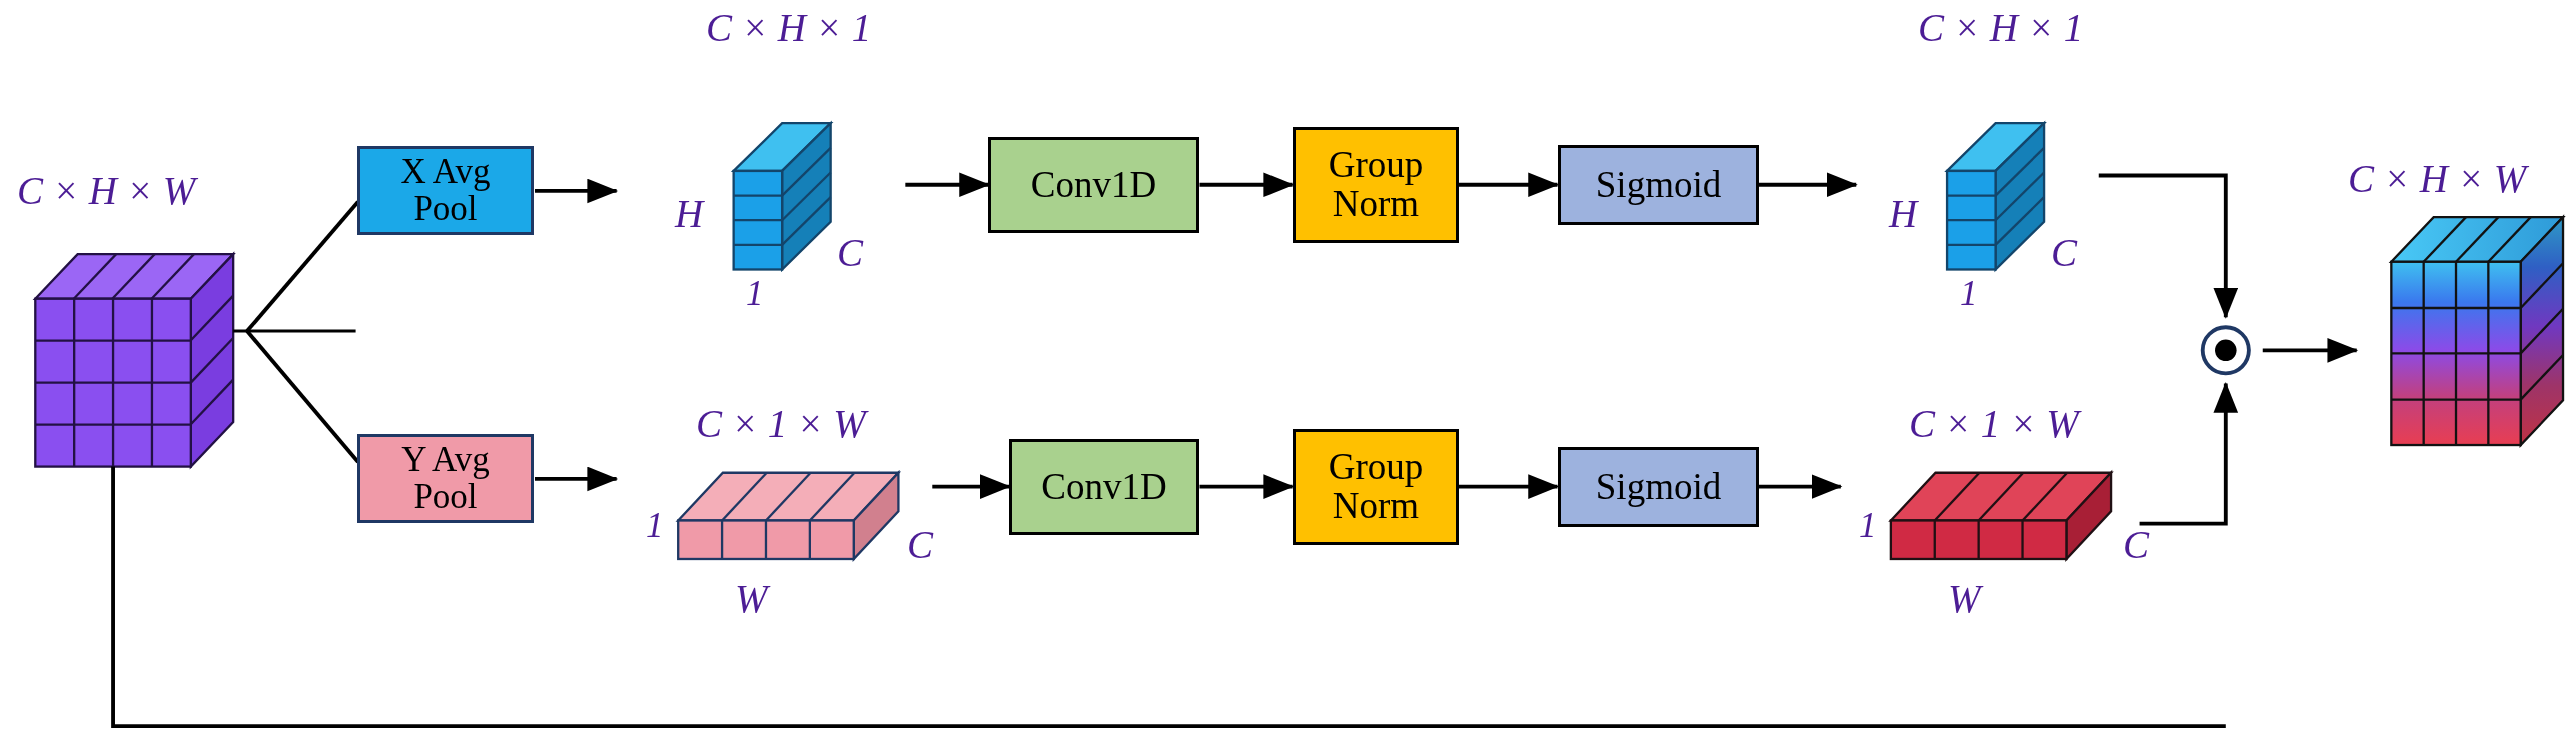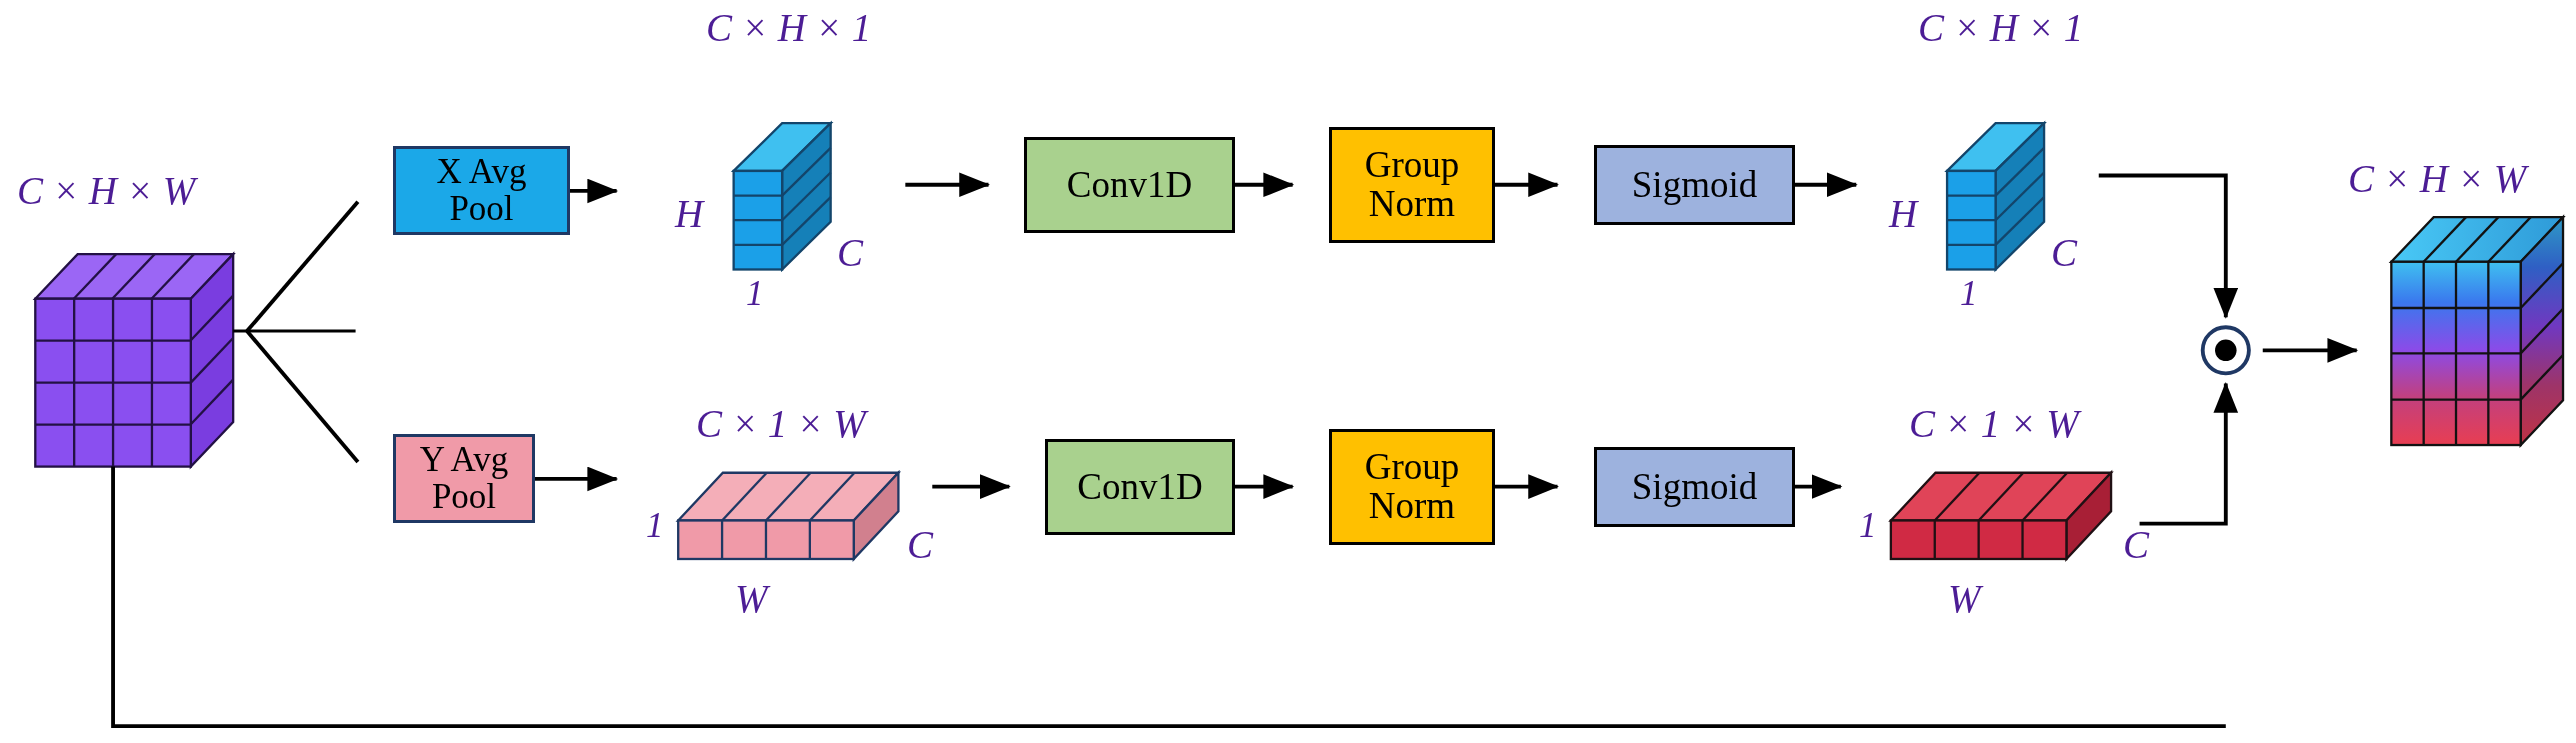--- a/index.html
+++ b/index.html
@@ -15,21 +15,20 @@
 
   .node-box{
     position:absolute;
     display:flex;
     align-items:center;
     justify-content:center;
     text-align:center;
     line-height:1.05;
     color:#000000;
     box-sizing:border-box;
-    margin-left:36px;
   }
   .node-box span{display:block;}
 
   .tex{
     position:absolute;
     font-family:"Liberation Serif","DejaVu Serif",serif;
     font-style:italic;
     color:#4c1d95;
     white-space:nowrap;
     line-height:1;
@@ -194,21 +193,21 @@
     </g>
   </svg>
 
   <div class="node-box" style="left:357px;top:146px;width:177px;height:89px;background:#1BA8E8;border:3.9px solid #1F3864;font-size:35px;">
     <div>
       <span>X Avg</span>
       <span>Pool</span>
     </div>
   </div>
 
-  <div class="node-box" style="left:357px;top:434px;width:142px;height:89px;background:#F09AA8;border:3.9px solid #1F3864;font-size:35px;">
+  <div class="node-box" style="left:357px;top:434px;width:177px;height:89px;background:#F09AA8;border:3.9px solid #1F3864;font-size:35px;">
     <div>
       <span>Y Avg</span>
       <span>Pool</span>
     </div>
   </div>
 
   <div class="node-box" style="left:988px;top:137px;width:211px;height:96px;background:#A9D18E;border:3.9px solid #000000;font-size:37px;">
     <span>Conv1D</span>
   </div>
 

